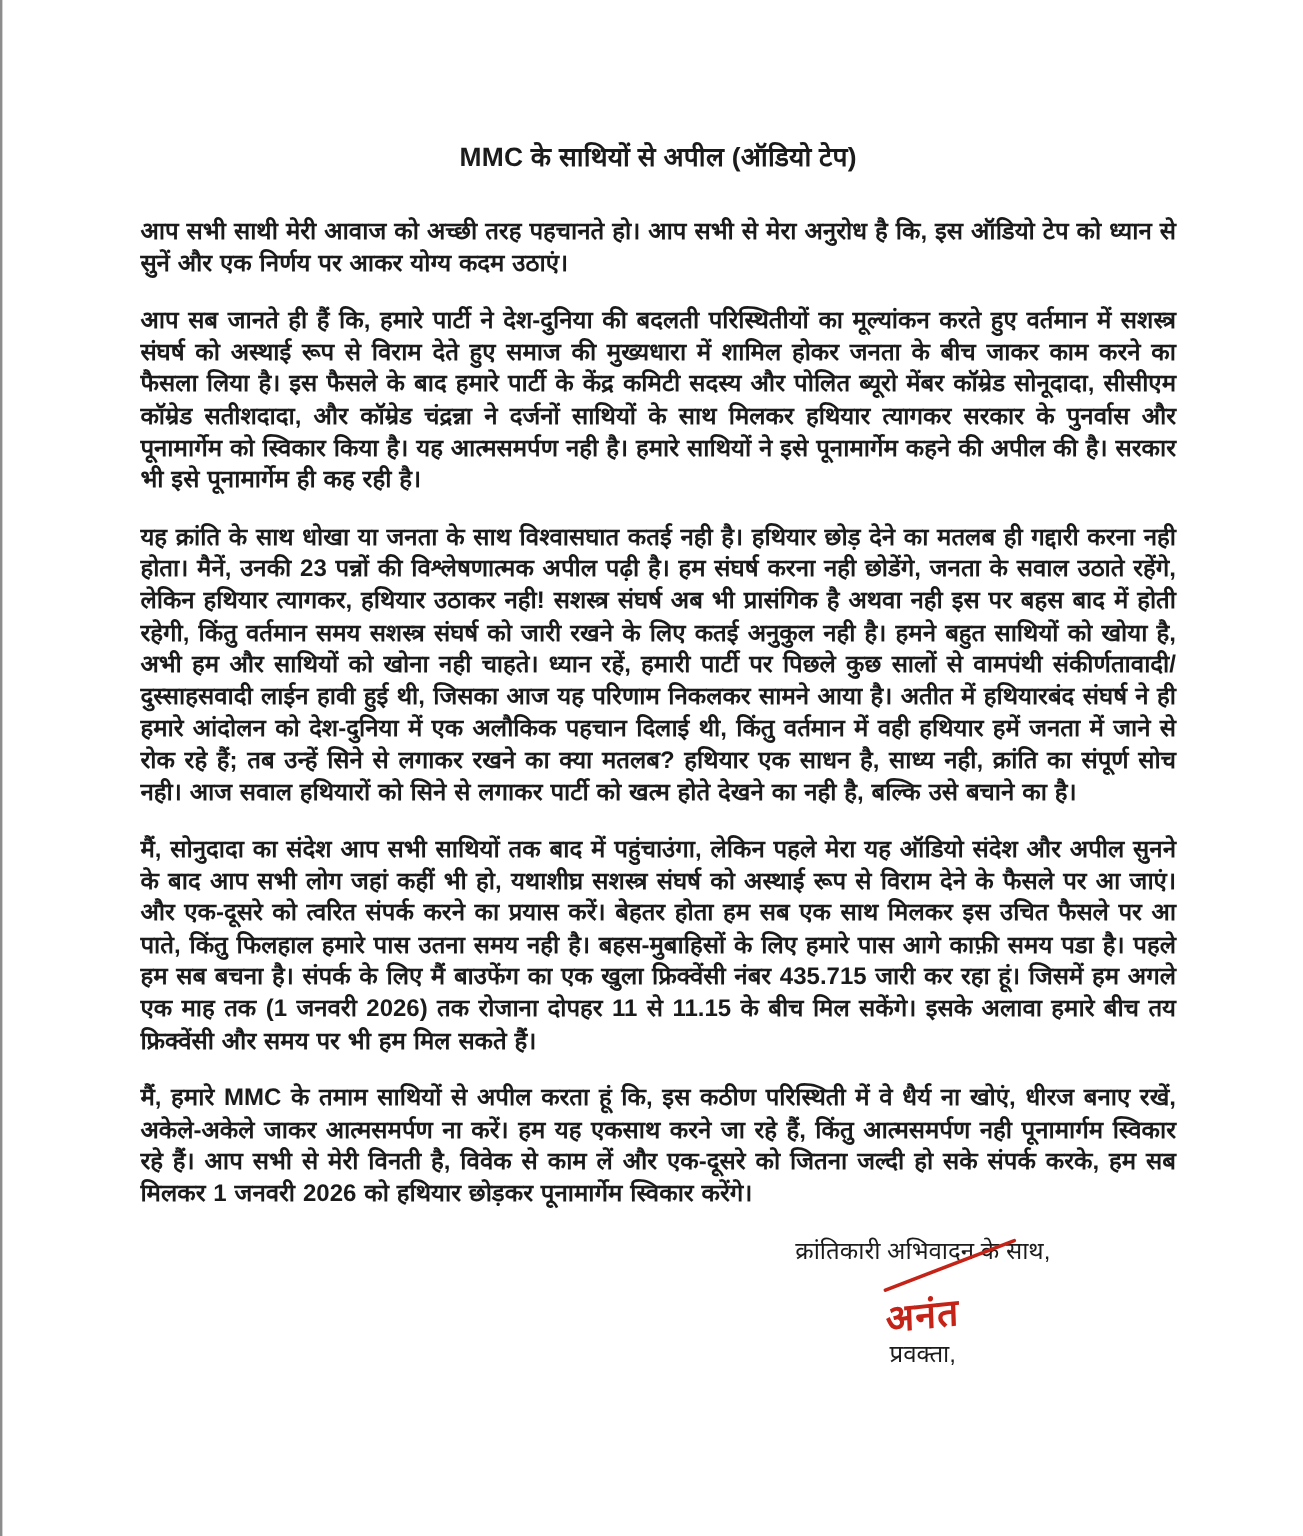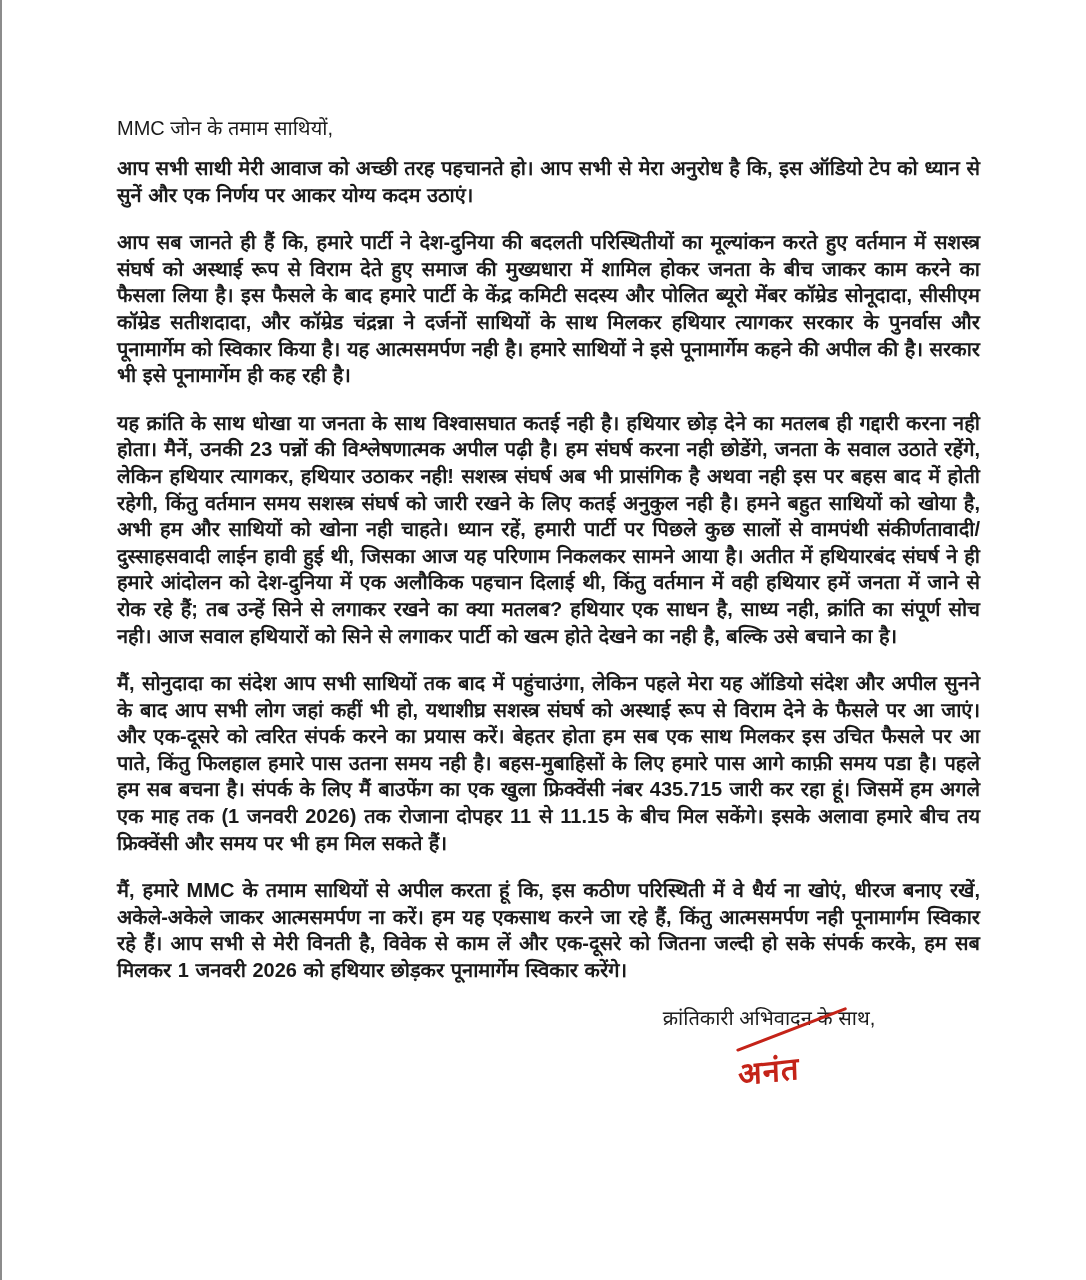--- a/index.html
+++ b/index.html
@@ -95,41 +95,42 @@
   }
 </style>
 </head>
 <body>
 
 <div class="page">
   <div class="scan-edge"></div>
 
   <div class="content">
 
+    <h1 class="doc-title">MMC के साथियों से अपील (ऑडियो टेप)</h1>
 
-    <p class="salutation">MMC जोन के तमाम साथियों,</p>
 
     <p class="para">आप सभी साथी मेरी आवाज को अच्छी तरह पहचानते हो। आप सभी से मेरा अनुरोध है कि, इस ऑडियो टेप को ध्यान से सुनें और एक निर्णय पर आकर योग्य कदम उठाएं।</p>
 
     <p class="para">आप सब जानते ही हैं कि, हमारे पार्टी ने देश-दुनिया की बदलती परिस्थितीयों का मूल्यांकन करते हुए वर्तमान में सशस्त्र संघर्ष को अस्थाई रूप से विराम देते हुए समाज की मुख्यधारा में शामिल होकर जनता के बीच जाकर काम करने का फैसला लिया है। इस फैसले के बाद हमारे पार्टी के केंद्र कमिटी सदस्य और पोलित ब्यूरो मेंबर कॉम्रेड सोनूदादा, सीसीएम कॉम्रेड सतीशदादा, और कॉम्रेड चंद्रन्ना ने दर्जनों साथियों के साथ मिलकर हथियार त्यागकर सरकार के पुनर्वास और पूनामार्गेम को स्विकार किया है। यह आत्मसमर्पण नही है। हमारे साथियों ने इसे पूनामार्गेम कहने की अपील की है। सरकार भी इसे पूनामार्गेम ही कह रही है।</p>
 
     <p class="para">यह क्रांति के साथ धोखा या जनता के साथ विश्वासघात कतई नही है। हथियार छोड़ देने का मतलब ही गद्दारी करना नही होता। मैनें, उनकी 23 पन्नों की विश्लेषणात्मक अपील पढ़ी है। हम संघर्ष करना नही छोडेंगे, जनता के सवाल उठाते रहेंगे, लेकिन हथियार त्यागकर, हथियार उठाकर नही! सशस्त्र संघर्ष अब भी प्रासंगिक है अथवा नही इस पर बहस बाद में होती रहेगी, किंतु वर्तमान समय सशस्त्र संघर्ष को जारी रखने के लिए कतई अनुकुल नही है। हमने बहुत साथियों को खोया है, अभी हम और साथियों को खोना नही चाहते। ध्यान रहें, हमारी पार्टी पर पिछले कुछ सालों से वामपंथी संकीर्णतावादी/दुस्साहसवादी लाईन हावी हुई थी, जिसका आज यह परिणाम निकलकर सामने आया है। अतीत में हथियारबंद संघर्ष ने ही हमारे आंदोलन को देश-दुनिया में एक अलौकिक पहचान दिलाई थी, किंतु वर्तमान में वही हथियार हमें जनता में जाने से रोक रहे हैं; तब उन्हें सिने से लगाकर रखने का क्या मतलब? हथियार एक साधन है, साध्य नही, क्रांति का संपूर्ण सोच नही। आज सवाल हथियारों को सिने से लगाकर पार्टी को खत्म होते देखने का नही है, बल्कि उसे बचाने का है।</p>
 
     <p class="para">मैं, सोनुदादा का संदेश आप सभी साथियों तक बाद में पहुंचाउंगा, लेकिन पहले मेरा यह ऑडियो संदेश और अपील सुनने के बाद आप सभी लोग जहां कहीं भी हो, यथाशीघ्र सशस्त्र संघर्ष को अस्थाई रूप से विराम देने के फैसले पर आ जाएं। और एक-दूसरे को त्वरित संपर्क करने का प्रयास करें। बेहतर होता हम सब एक साथ मिलकर इस उचित फैसले पर आ पाते, किंतु फिलहाल हमारे पास उतना समय नही है। बहस-मुबाहिसों के लिए हमारे पास आगे काफ़ी समय पडा है। पहले हम सब बचना है। संपर्क के लिए मैं बाउफेंग का एक खुला फ्रिक्वेंसी नंबर 435.715 जारी कर रहा हूं। जिसमें हम अगले एक माह तक (1 जनवरी 2026) तक रोजाना दोपहर 11 से 11.15 के बीच मिल सकेंगे। इसके अलावा हमारे बीच तय फ्रिक्वेंसी और समय पर भी हम मिल सकते हैं।</p>
 
     <p class="para">मैं, हमारे MMC के तमाम साथियों से अपील करता हूं कि, इस कठीण परिस्थिती में वे धैर्य ना खोएं, धीरज बनाए रखें, अकेले-अकेले जाकर आत्मसमर्पण ना करें। हम यह एकसाथ करने जा रहे हैं, किंतु आत्मसमर्पण नही पूनामार्गम स्विकार रहे हैं। आप सभी से मेरी विनती है, विवेक से काम लें और एक-दूसरे को जितना जल्दी हो सके संपर्क करके, हम सब मिलकर 1 जनवरी 2026 को हथियार छोड़कर पूनामार्गेम स्विकार करेंगे।</p>
 
     <div class="closing-block">
 
       <div class="closing-salute">क्रांतिकारी अभिवादन के साथ,</div>
 
       <div class="signature-wrap">
         <span class="signature-text" style="color: rgb(196, 35, 24);">अनंत</span>
         <span class="signature-flourish" style="background: rgb(196, 35, 24);"></span>
       </div>
 
+      <div class="designation">प्रवक्ता,</div>
 
 
 
     </div>
 
   </div>
 </div>
 
 </body></html>

